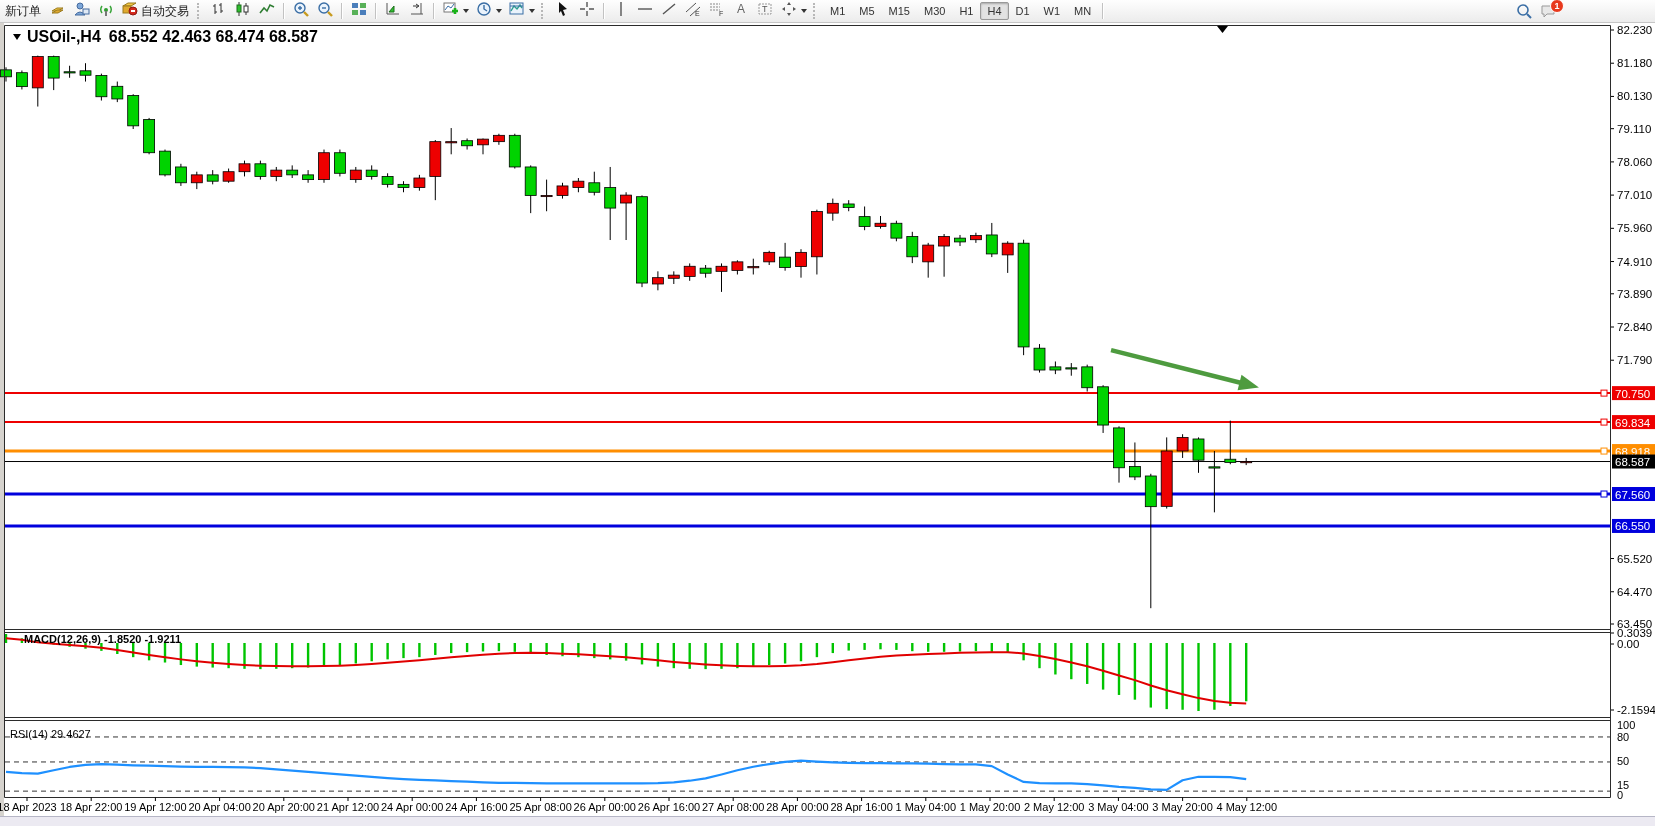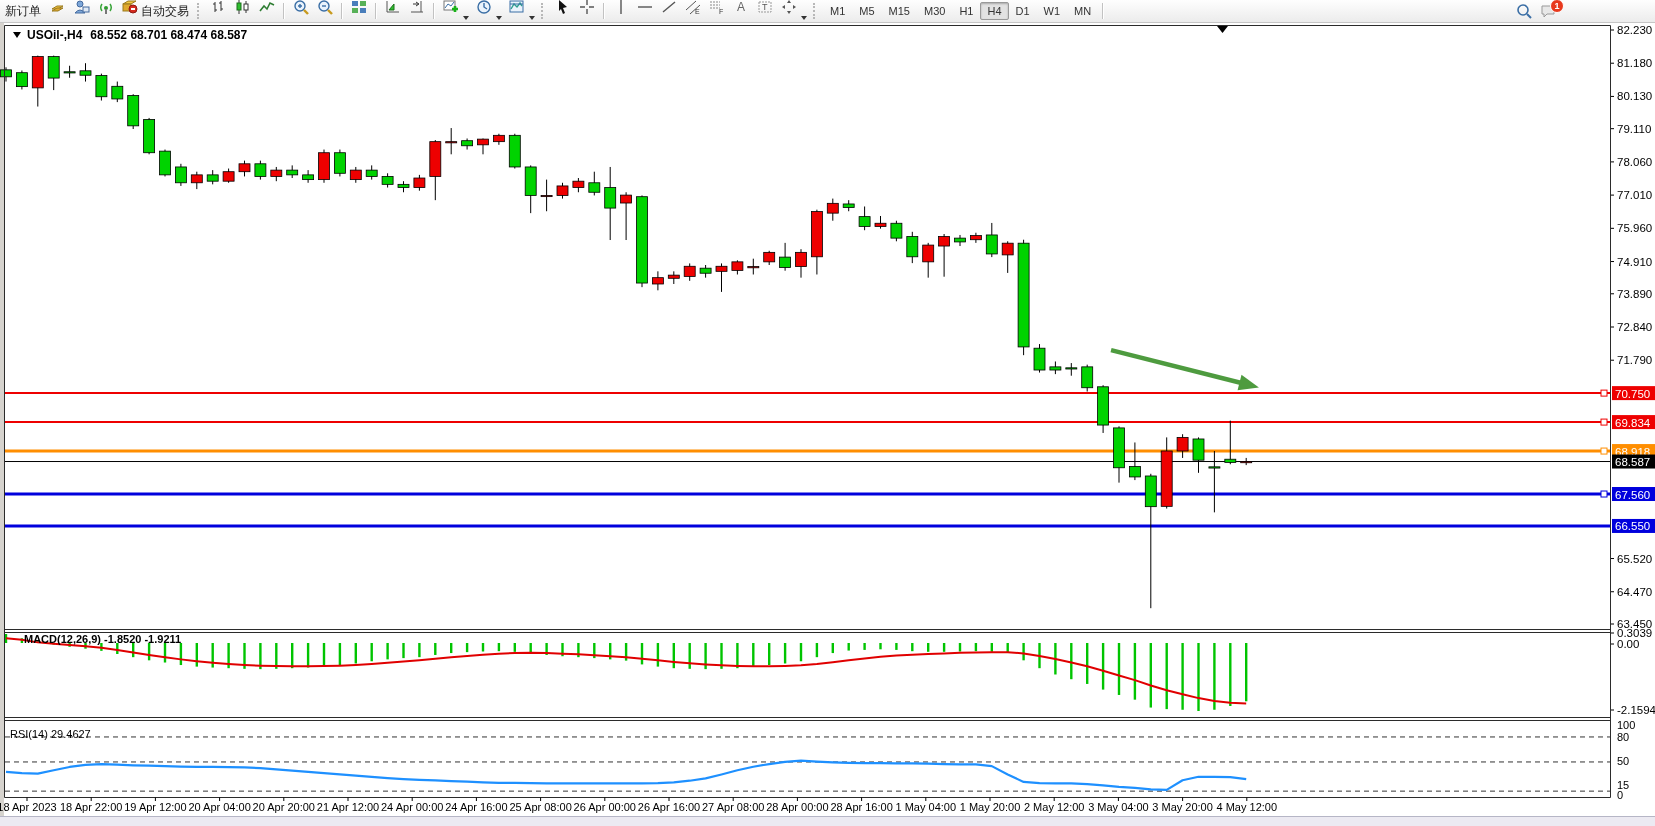--- a/index.html
+++ b/index.html
@@ -1,29 +1,29 @@
 <!DOCTYPE html>
 <html><head>
 <meta charset="utf-8">
 <style>
   html,body{margin:0;padding:0;}
   body{width:1655px;height:826px;background:#d6d3ce;font-family:"Liberation Sans",sans-serif;overflow:hidden;position:relative;}
   #toolbar{position:absolute;left:0;top:0;width:1655px;height:22px;background:linear-gradient(#fefefe,#ececec);border-bottom:1px solid #c6c6c6;display:flex;align-items:center;z-index:5;}
-  .tbtn{height:20px;min-width:20px;display:flex;align-items:flex-end;justify-content:center;padding:0 2px;cursor:default;border:1px solid transparent;border-radius:2px;box-sizing:border-box;}
+  .tbtn{height:20px;min-width:20px;display:flex;align-items:center;justify-content:center;padding:0 2px;cursor:default;border:1px solid transparent;border-radius:2px;box-sizing:border-box;}
   .tbtn .lbl{font-size:12px;color:#222;margin:0 2px;white-space:nowrap;}
   .tsep{width:1px;height:16px;background:#c2c2c2;border-right:1px solid #fff;margin:0 4px;}
   .grip{width:5px;height:16px;margin:0 3px;border-left:2px dotted #b8b8b8;}
   .caret{width:0;height:0;border-left:3px solid transparent;border-right:3px solid transparent;border-top:4px solid #333;margin-left:3px;}
   .tf{font-size:11px;color:#333;padding:2px 6px;height:18px;box-sizing:border-box;border:1px solid transparent;border-radius:2px;font-family:Liberation Sans, sans-serif;}
   .tf.active{background:#e2e2e2;border-color:#999;box-shadow:inset 0 1px 2px rgba(0,0,0,.25);}
   .right-tools{margin-left:auto;margin-right:95px;display:flex;align-items:center;}
   .badge{position:absolute;top:-3px;right:-5px;background:#e8391d;color:#fff;font-size:9px;border-radius:7px;min-width:12px;height:12px;line-height:12px;text-align:center;font-weight:bold;border:1px solid #fff;}
   #chartbg{position:absolute;left:4px;top:22px;width:1651px;height:794px;background:#fff;}
   #chart-svg{position:absolute;left:0;top:0;z-index:2;}
-  #chart-title{position:absolute;left:13px;top:28px;z-index:3;font-size:12px;font-weight:bold;color:#000;display:flex;align-items:center;}
+  #chart-title{position:absolute;left:13px;top:28px;z-index:3;font-size:16px;font-weight:bold;color:#000;display:flex;align-items:center;}
   #chart-title .tri{width:0;height:0;border-left:4px solid transparent;border-right:4px solid transparent;border-top:6px solid #000;margin-right:6px;}
   #chart-title .ohlc{margin-left:8px;font-weight:bold;}
   .ind-label{position:absolute;z-index:3;font-size:11px;color:#000;white-space:nowrap;}
   #macd-label{left:24px;top:633px;font-weight:bold;}
   #rsi-label{left:10px;top:722px;margin-top:6px;}
   #bottombar{position:absolute;left:0;top:816px;width:1655px;height:10px;background:#eceaf2;border-top:1px solid #b6b6c6;z-index:4;}
 </style>
 </head>
 <body>
 
@@ -223,21 +223,21 @@
         <span class="badge">1</span>
       </span>
     </span>
   </div>
 
 <div id="chartbg"></div>
 
 <div id="chart-title">
   <span class="tri"></span>
   <span>USOil-,H4</span>
-  <span class="ohlc">68.552 68.701 68.474 68.587</span>
+  <span class="ohlc">68.552 42.463 68.474 68.587</span>
 </div>
 
 <div id="macd-label" class="ind-label">
   <span>MACD(12,26,9)</span>&nbsp;<span>-1.8520 -1.9211</span>
 </div>
 <div id="rsi-label" class="ind-label">
   <span>RSI(14)</span>&nbsp;<span>29.4627</span>
 </div>
 
 <svg id="chart-svg" width="1655" height="826">

